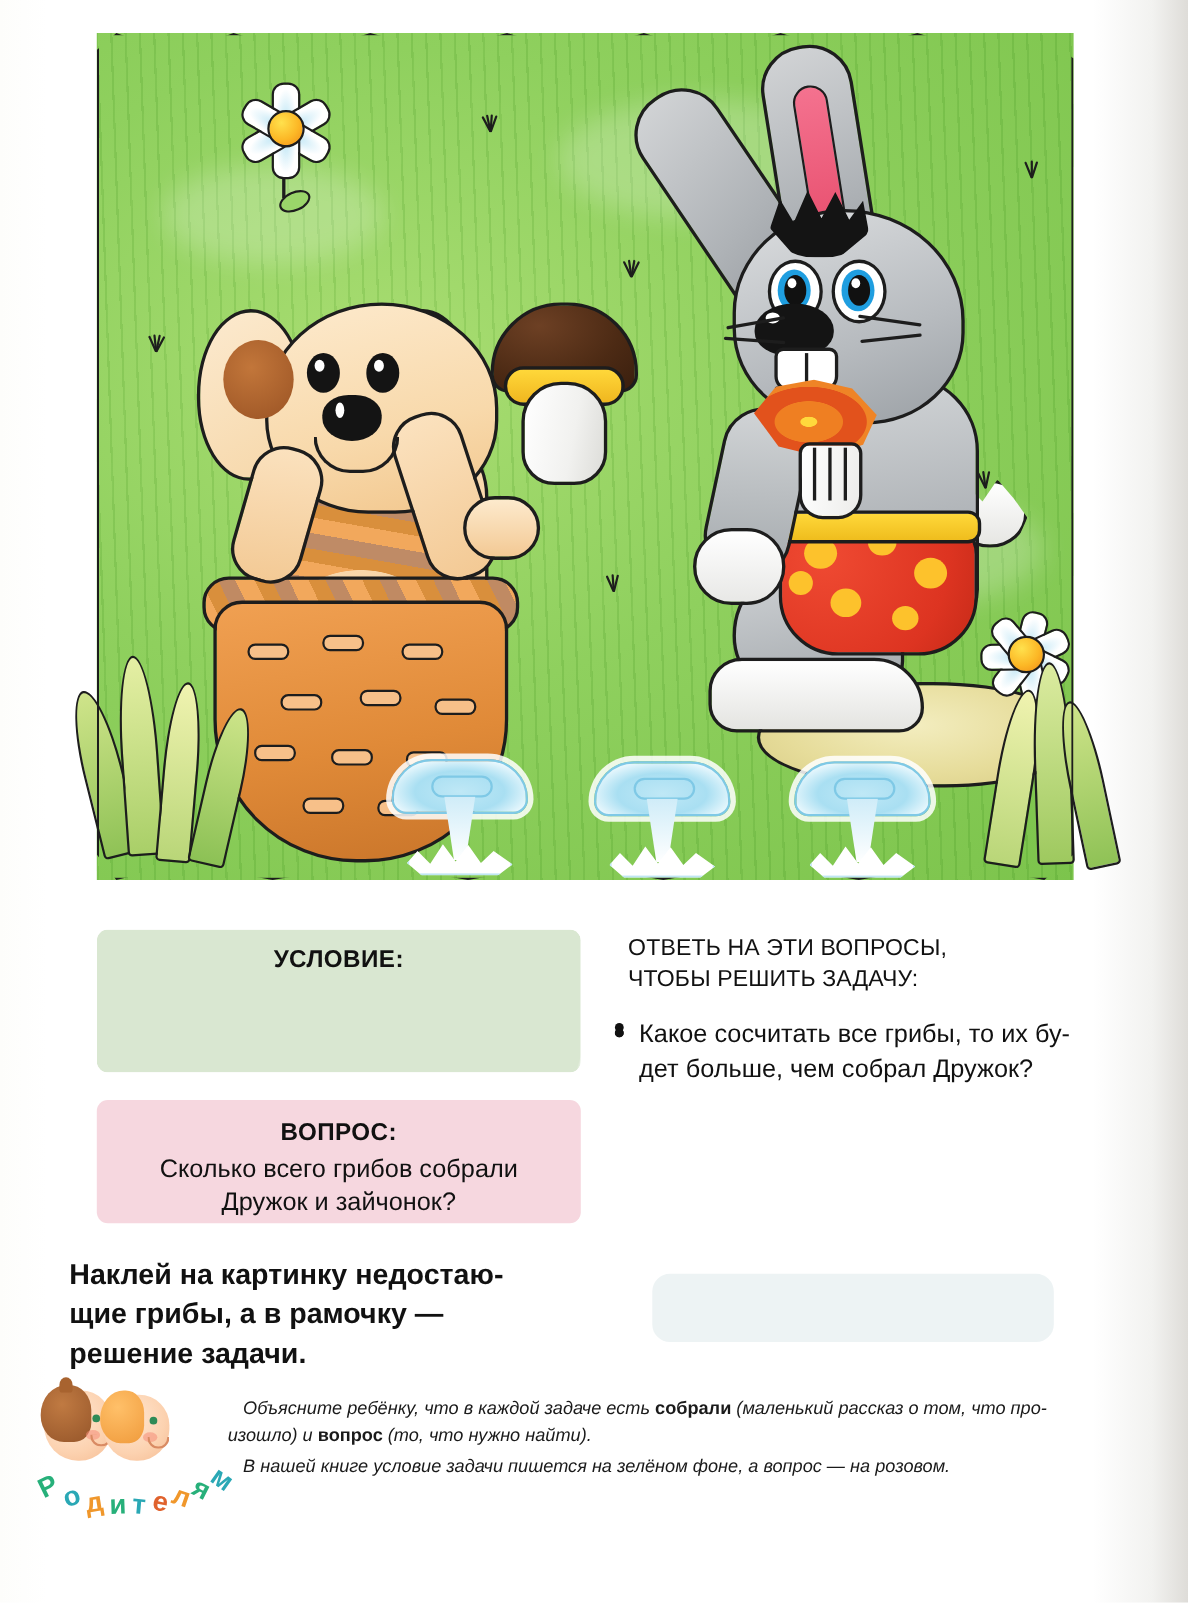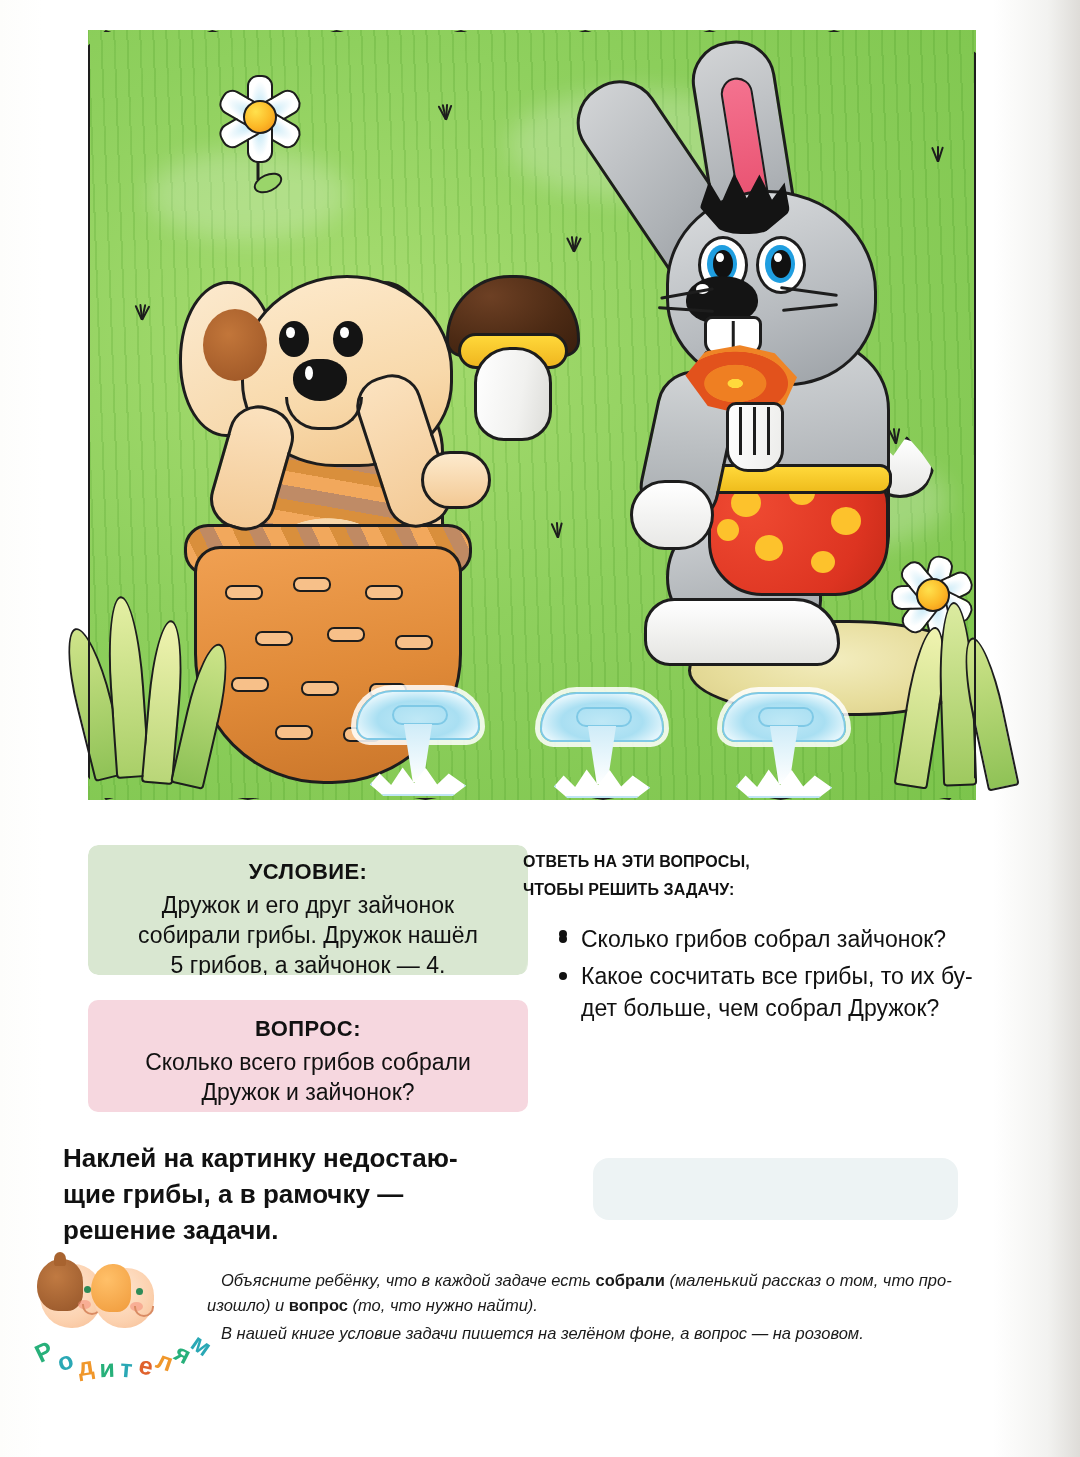--- a/index.html
+++ b/index.html
@@ -324,22 +324,22 @@
     position:absolute;left:0;right:0;top:0;text-align:center;
   }
   .blk-title{
     font-weight:bold;font-size:22px;letter-spacing:.4px;color:#111;
   }
   .blk-text{
     font-size:23px;line-height:30px;color:#111;
   }
 
   .rq-title{
-    position:absolute;left:523px;top:848px;width:440px;
-    font-weight:bold;font-size:16px;line-height:28px;color:#111;letter-spacing:.1px;
+    position:absolute;left:571px;top:848px;width:440px;
+    font-weight:normal;font-size:21px;line-height:28px;color:#111;letter-spacing:.1px;
   }
   .rq-list{
     position:absolute;left:553px;top:918px;width:450px;
     font-size:23px;line-height:32px;color:#111;
   }
   .rq-list .li{position:relative;padding-left:28px;margin-bottom:5px;}
   .rq-list .bu{
     position:absolute;left:6px;top:12px;width:8px;height:8px;background:#111;border-radius:50%;
   }
 
@@ -607,25 +607,20 @@
           <div class="base"></div>
       </div>
 
       <div class="frame-line"></div>
     </div>
   </div>
 
   <div class="cond-box">
     <div class="cond-inner" style="top:14px;">
       <div class="blk-title">УСЛОВИЕ:</div>
-      <div class="blk-text" style="margin-top:5px;">
-        <div>Дружок и его друг зайчонок</div>
-        <div>собирали грибы. Дружок нашёл</div>
-        <div>5 грибов, а зайчонок — 4.</div>
-      </div>
     </div>
   </div>
 
   <div class="q-box">
     <div class="q-inner" style="top:16px;">
       <div class="blk-title">ВОПРОС:</div>
       <div class="blk-text" style="margin-top:5px;">
         <div>Сколько всего грибов собрали</div>
         <div>Дружок и зайчонок?</div>
       </div>
@@ -636,21 +631,20 @@
     <div>ОТВЕТЬ НА ЭТИ ВОПРОСЫ,</div>
     <div>ЧТОБЫ РЕШИТЬ ЗАДАЧУ:</div>
   </div>
 
   <div class="rq-list">
     <div class="li">
       <span class="bu"></span>
     </div>
     <div class="li">
       <span class="bu"></span>
-      <span style="white-space:pre-line">Сколько грибов собрал зайчонок?</span>
     </div>
     <div class="li">
       <span class="bu"></span>
       <span style="white-space:pre-line">Какое сосчитать все грибы, то их бу-
 дет больше, чем собрал Дружок?</span>
     </div>
   </div>
 
   <div class="task">
     <div>Наклей на картинку недостаю-</div>

